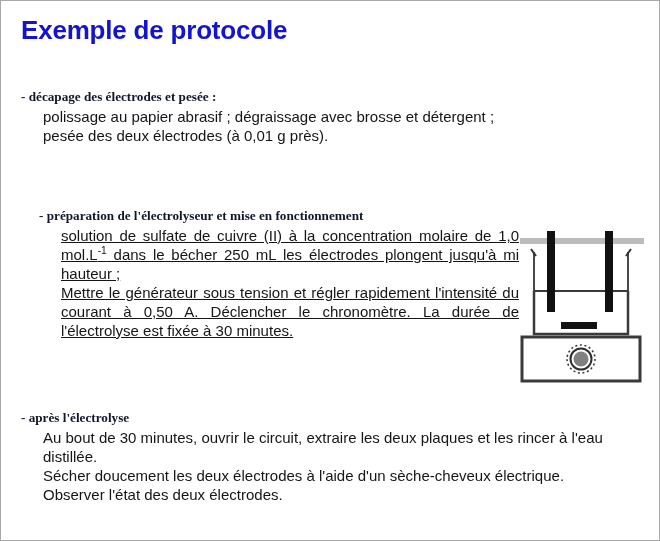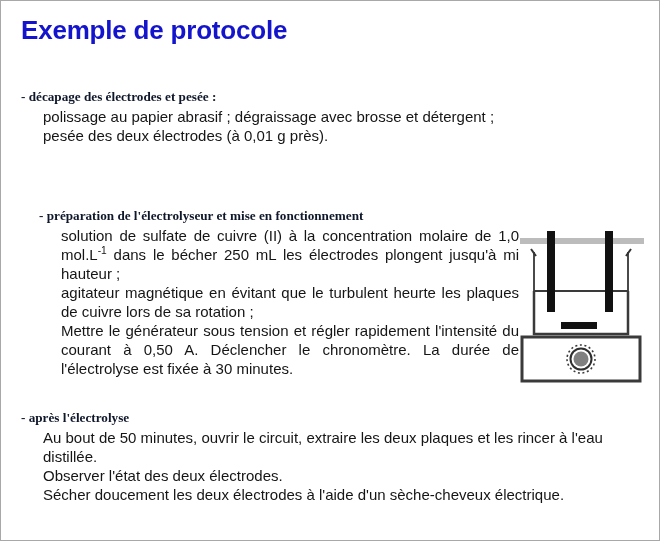--- a/index.html
+++ b/index.html
@@ -46,20 +46,21 @@
     line-height: 19px;
     padding-left: 22px;
     margin: 0;
   }
   .sec-body p {
     margin: 0;
   }
   .just {
     text-align: justify;
     text-justify: inter-word;
+    text-decoration: underline;
   }
   sup {
     font-size: 0.68em;
     vertical-align: super;
     line-height: 0;
   }
 
   
   #sec-1 { left: 20px; top: 88px;  width: 622px; }
   #sec-2 { left: 20px; top: 207px; width: 480px; margin-left: 18px; }
@@ -87,31 +88,30 @@
     <div class="sec-body">
       <p>polissage au papier abrasif ; dégraissage avec brosse et détergent ;</p>
       <p>pesée des deux électrodes (à 0,01 g près).</p>
     </div>
   </div>
 
   <div class="section" id="sec-2">
     <div class="sec-head">- préparation de l'électrolyseur et mise en fonctionnement</div>
     <div class="sec-body">
       <p class="just">solution de sulfate de cuivre (II) à la concentration molaire de 1,0 mol.L<sup>-1</sup> dans le bécher 250 mL  les électrodes plongent jusqu'à mi hauteur ;</p>
-      <p class="just">agitateur magnétique en évitant que le turbulent heurte les plaques de cuivre lors de sa rotation ;</p>
       <p class="just">Mettre le générateur sous tension et régler rapidement l'intensité du courant à 0,50 A. Déclencher le chronomètre. La durée de l'électrolyse est fixée à 30 minutes.</p>
     </div>
   </div>
 
   <div class="section" id="sec-3">
     <div class="sec-head">- après l'électrolyse</div>
     <div class="sec-body">
-      <p>Au bout de 50 minutes, ouvrir le circuit, extraire les deux plaques et les rincer à l'eau distillée.</p>
+      <p>Au bout de 30 minutes, ouvrir le circuit, extraire les deux plaques et les rincer à l'eau distillée.</p>
+      <p>Sécher doucement les deux électrodes à l'aide d'un sèche-cheveux électrique.</p>
       <p>Observer l'état des deux électrodes.</p>
-      <p>Sécher doucement les deux électrodes à l'aide d'un sèche-cheveux électrique.</p>
     </div>
   </div>
 
   <div id="diagram">
     <svg width="135" height="160" viewBox="0 0 135 160" xmlns="http://www.w3.org/2000/svg">
 
       <rect x="4" y="9" width="124" height="6" fill="#bcbcbc"></rect>
 
       <path d="M18 23 L18 104" stroke="#4a4a4a" stroke-width="2" fill="none"></path>
       <path d="M15 20 L20 27" stroke="#333333" stroke-width="2" fill="none"></path>

